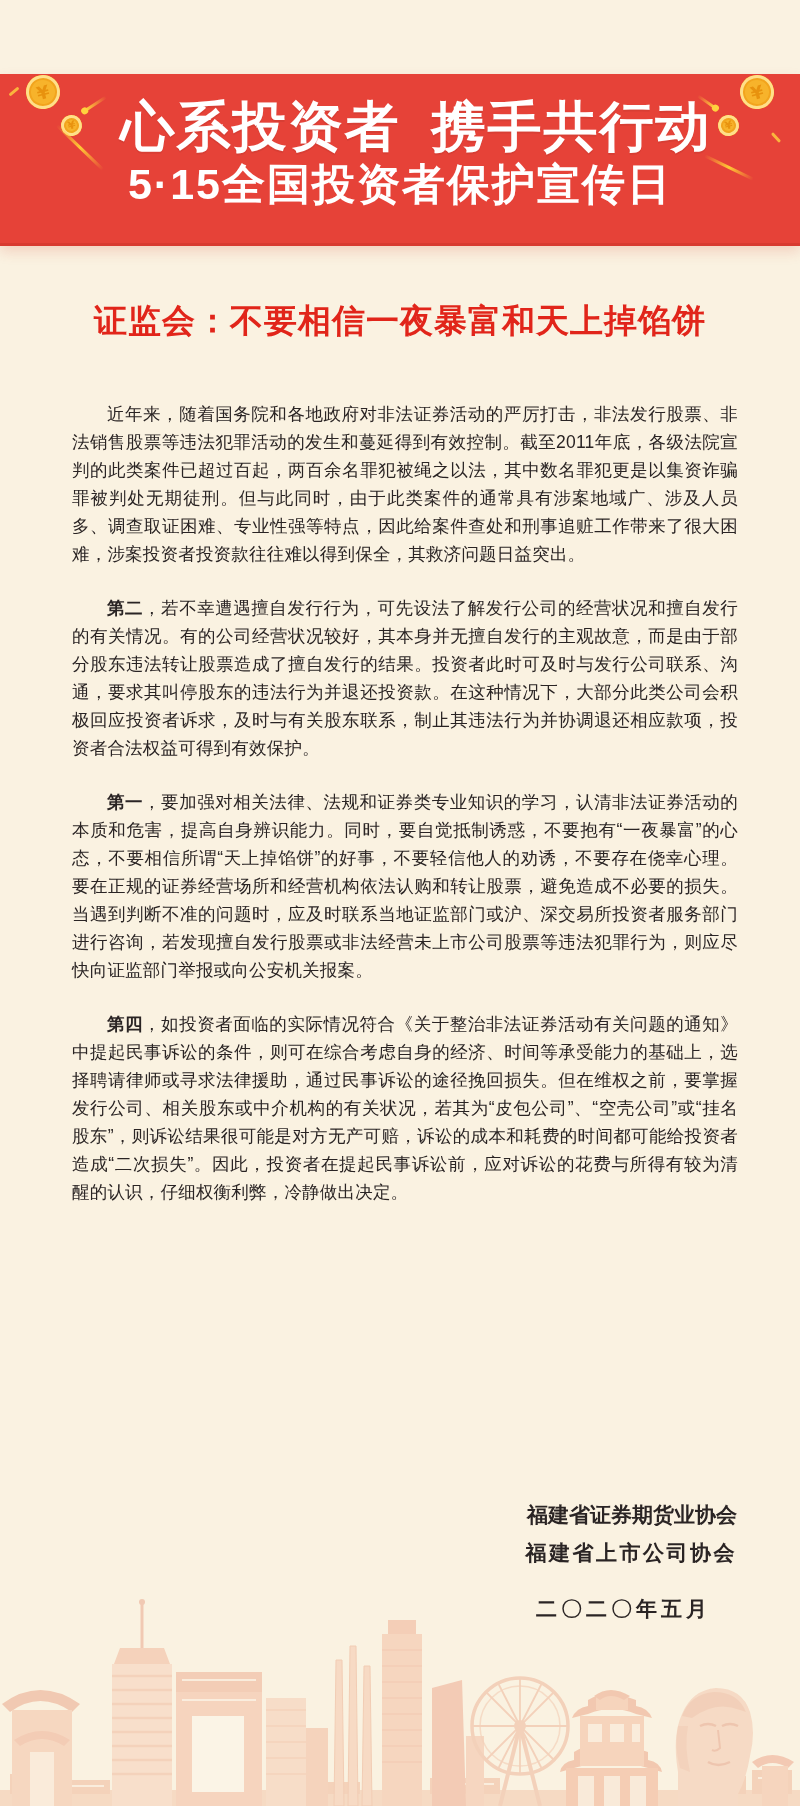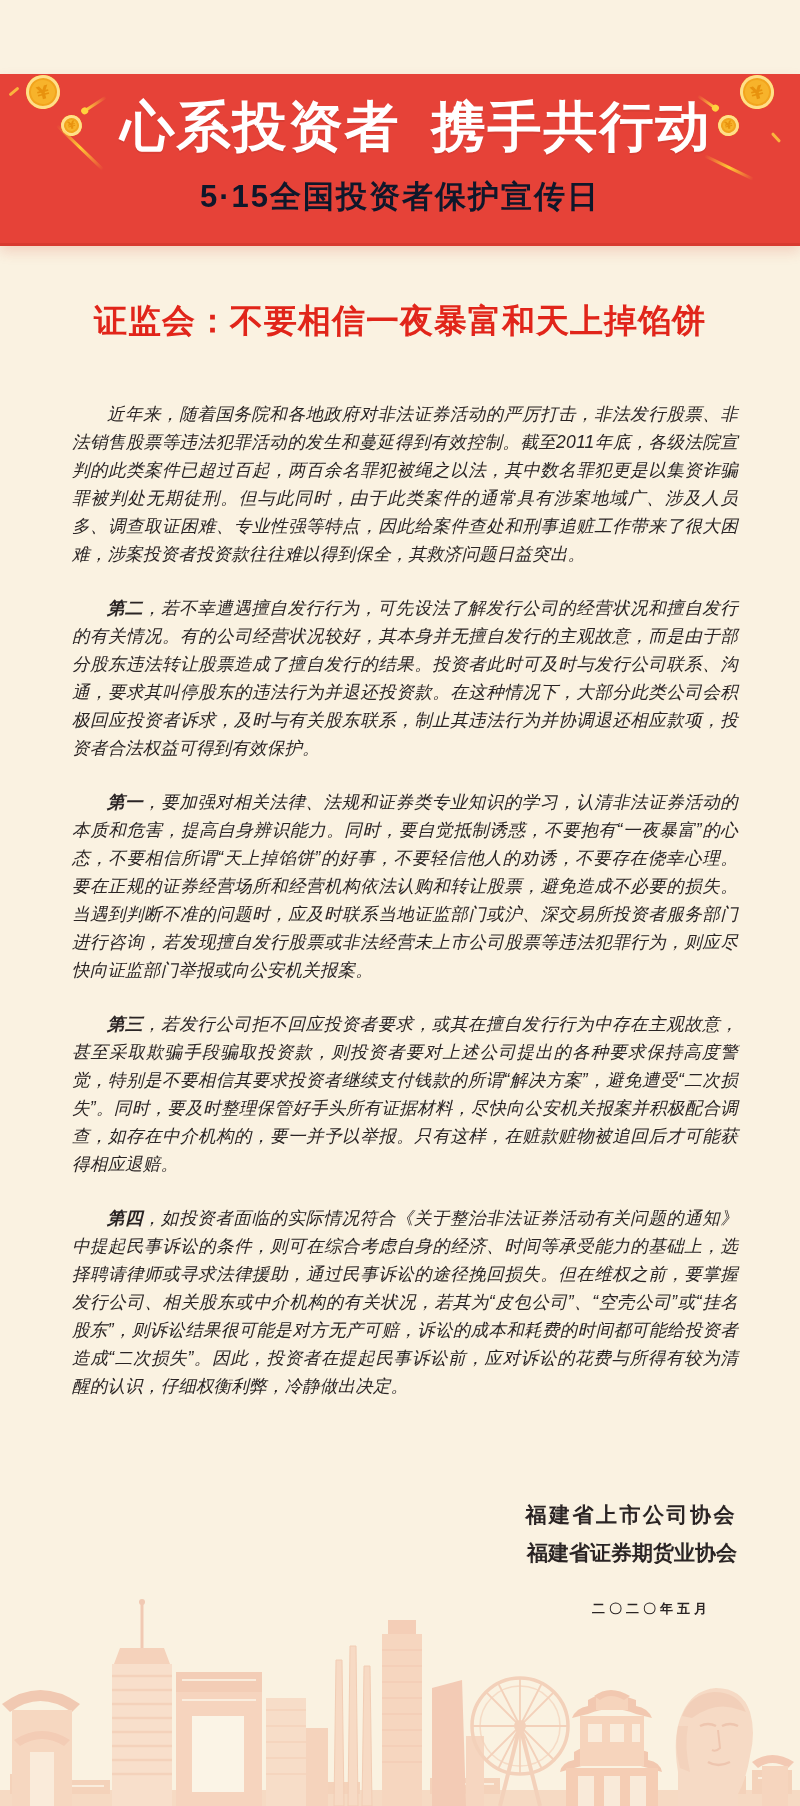--- a/index.html
+++ b/index.html
@@ -19,22 +19,22 @@
     text-align:center;
   }
   .banner-title{
     margin:0;padding-top:22px;
     font-size:54px;line-height:60px;font-weight:900;color:#ffffff;
     letter-spacing:2px;word-spacing:14px;
     text-shadow:0 2px 0 rgba(0,0,0,.06);
     padding-left:32px;
   }
   .banner-subtitle{
-    margin-top:22px;
-    font-size:31px;line-height:38px;font-weight:bold;color:#0f172a;
+    margin-top:9px;
+    font-size:43px;line-height:38px;font-weight:bold;color:#ffffff;
     letter-spacing:2px;
   }
   
   .coin{
     position:absolute;border-radius:50%;
     background:#f7b32b;
     box-shadow:inset 0 0 0 3px #ffdf8a, inset 0 0 0 5px #f2a41d;
     display:flex;align-items:center;justify-content:center;
     transform:rotate(-14deg);
   }
@@ -67,33 +67,32 @@
   }
   .article{
     position:absolute;top:400px;left:72px;width:666px;
   }
   .article p{
     margin:0 0 26px 0;
     font-size:17.5px;line-height:28px;font-weight:500;
     color:#2a2424;
     text-align:justify;text-indent:2em;
     letter-spacing:.2px;
-    font-style:italic;
   }
   .article p b{font-weight:800;}
   
   .signature{
     position:absolute;top:1496px;right:63px;
     text-align:right;color:#2a2424;
   }
   .sig-org{font-size:21px;line-height:38px;font-weight:600;}
   .sig-org2{letter-spacing:2.5px;}
   .sig-date{
     margin-top:22px;padding-right:26px;
-    font-size:13px;line-height:30px;font-weight:600;letter-spacing:4px;
+    font-size:21px;line-height:30px;font-weight:600;letter-spacing:4px;
   }
   
   .skyline{position:absolute;left:0;bottom:0;width:800px;height:230px;}
 </style>
 </head>
 <body>
 
 <header class="banner">
   <div class="coin coin-big coin-l1">
       <span>¥</span>
@@ -116,27 +115,26 @@
   <h1 class="banner-title">心系投资者 携手共行动</h1>
   <div class="banner-subtitle">5·15全国投资者保护宣传日</div>
 </header>
 
 <h2 class="headline">证监会：不要相信一夜暴富和天上掉馅饼</h2>
 
 <main class="article">
   <p><b></b><span>近年来，随着国务院和各地政府对非法证券活动的严厉打击，非法发行股票、非法销售股票等违法犯罪活动的发生和蔓延得到有效控制。截至2011年底，各级法院宣判的此类案件已超过百起，两百余名罪犯被绳之以法，其中数名罪犯更是以集资诈骗罪被判处无期徒刑。但与此同时，由于此类案件的通常具有涉案地域广、涉及人员多、调查取证困难、专业性强等特点，因此给案件查处和刑事追赃工作带来了很大困难，涉案投资者投资款往往难以得到保全，其救济问题日益突出。</span></p>
   <p><b>第二</b><span>，若不幸遭遇擅自发行行为，可先设法了解发行公司的经营状况和擅自发行的有关情况。有的公司经营状况较好，其本身并无擅自发行的主观故意，而是由于部分股东违法转让股票造成了擅自发行的结果。投资者此时可及时与发行公司联系、沟通，要求其叫停股东的违法行为并退还投资款。在这种情况下，大部分此类公司会积极回应投资者诉求，及时与有关股东联系，制止其违法行为并协调退还相应款项，投资者合法权益可得到有效保护。</span></p>
   <p><b>第一</b><span>，要加强对相关法律、法规和证券类专业知识的学习，认清非法证券活动的本质和危害，提高自身辨识能力。同时，要自觉抵制诱惑，不要抱有“一夜暴富”的心态，不要相信所谓“天上掉馅饼”的好事，不要轻信他人的劝诱，不要存在侥幸心理。要在正规的证券经营场所和经营机构依法认购和转让股票，避免造成不必要的损失。当遇到判断不准的问题时，应及时联系当地证监部门或沪、深交易所投资者服务部门进行咨询，若发现擅自发行股票或非法经营未上市公司股票等违法犯罪行为，则应尽快向证监部门举报或向公安机关报案。</span></p>
-  <p><b>第三</b><span>，若发行公司拒不回应投资者要求，或其在擅自发行行为中存在主观故意，甚至采取欺骗手段骗取投资款，则投资者要对上述公司提出的各种要求保持高度警觉，特别是不要相信其要求投资者继续支付钱款的所谓“解决方案”，避免遭受“二次损失”。同时，要及时整理保管好手头所有证据材料，尽快向公安机关报案并积极配合调查，如存在中介机构的，要一并予以举报。只有这样，在赃款赃物被追回后才可能获得相应退赔。</span></p>
   <p><b>第四</b><span>，如投资者面临的实际情况符合《关于整治非法证券活动有关问题的通知》中提起民事诉讼的条件，则可在综合考虑自身的经济、时间等承受能力的基础上，选择聘请律师或寻求法律援助，通过民事诉讼的途径挽回损失。但在维权之前，要掌握发行公司、相关股东或中介机构的有关状况，若其为“皮包公司”、“空壳公司”或“挂名股东”，则诉讼结果很可能是对方无产可赔，诉讼的成本和耗费的时间都可能给投资者造成“二次损失”。因此，投资者在提起民事诉讼前，应对诉讼的花费与所得有较为清醒的认识，仔细权衡利弊，冷静做出决定。</span></p>
 </main>
 
 <div class="signature">
+  <div class="sig-org">福建省证券期货业协会</div>
   <div class="sig-org sig-org2">福建省上市公司协会</div>
-  <div class="sig-org">福建省证券期货业协会</div>
   <div class="sig-date">二〇二〇年五月</div>
 </div>
 
 <svg class="skyline" viewBox="0 0 800 230" xmlns="http://www.w3.org/2000/svg">
   <g opacity="0.5">
 
     <rect x="0" y="214" width="800" height="16" fill="#f2c3a4"></rect>
     <g fill="#efb392">
       <rect x="10" y="198" width="38" height="20"></rect>
         <rect x="60" y="204" width="50" height="14"></rect>

